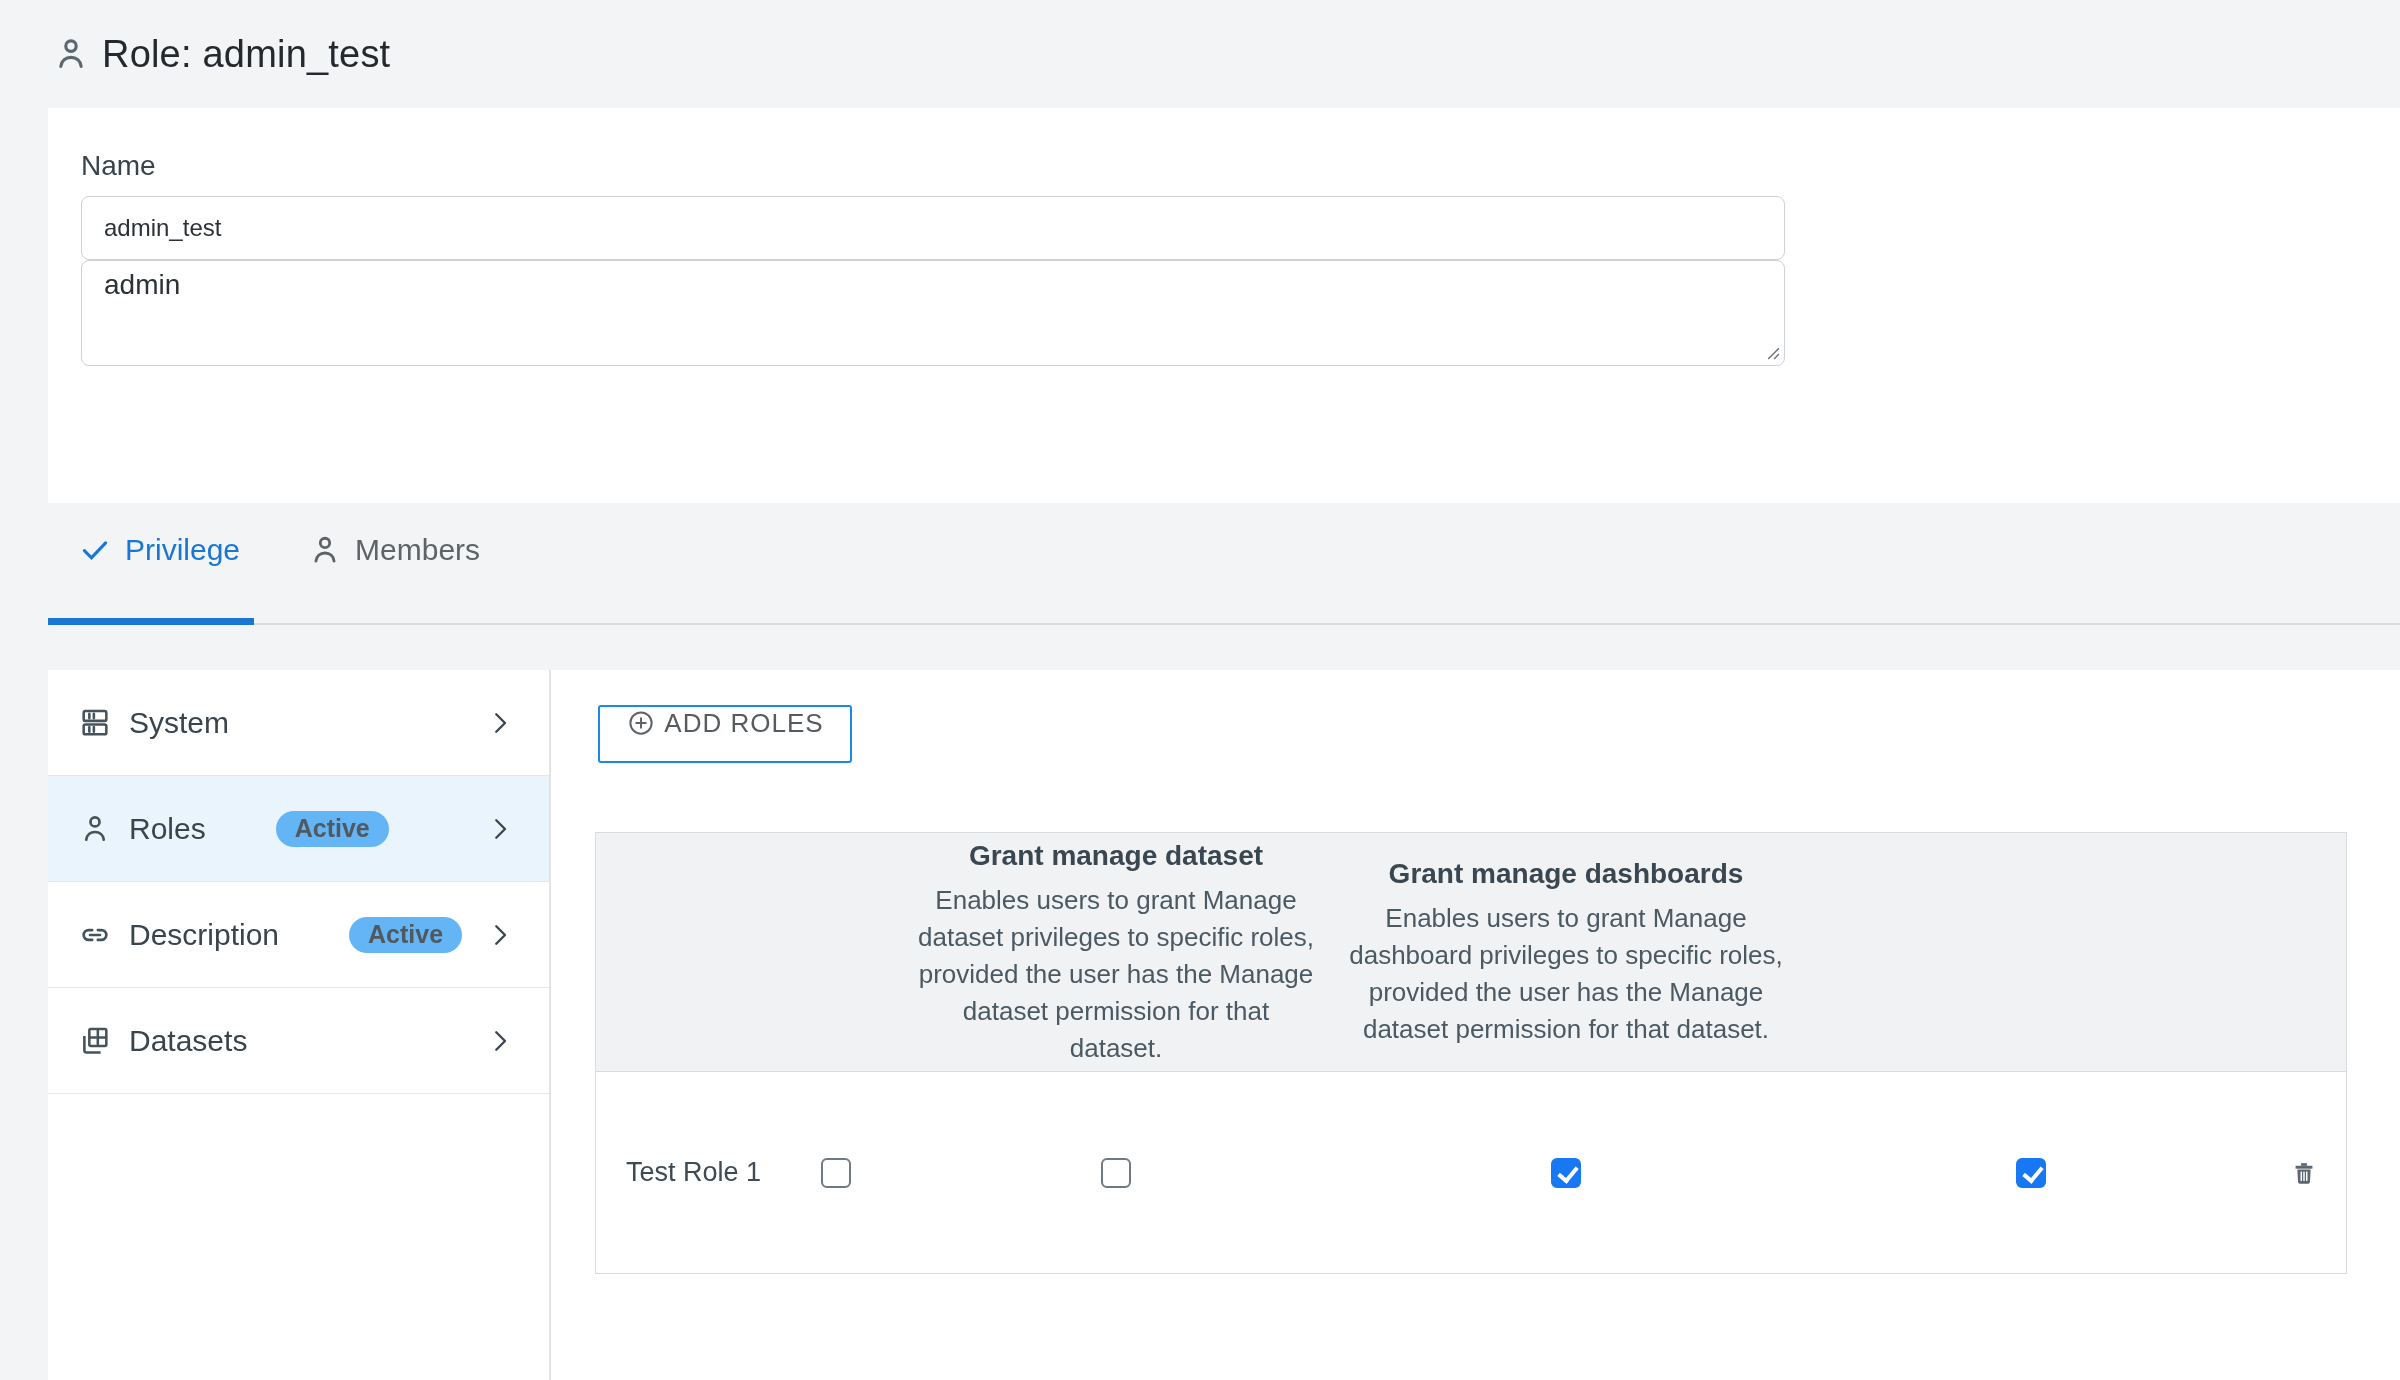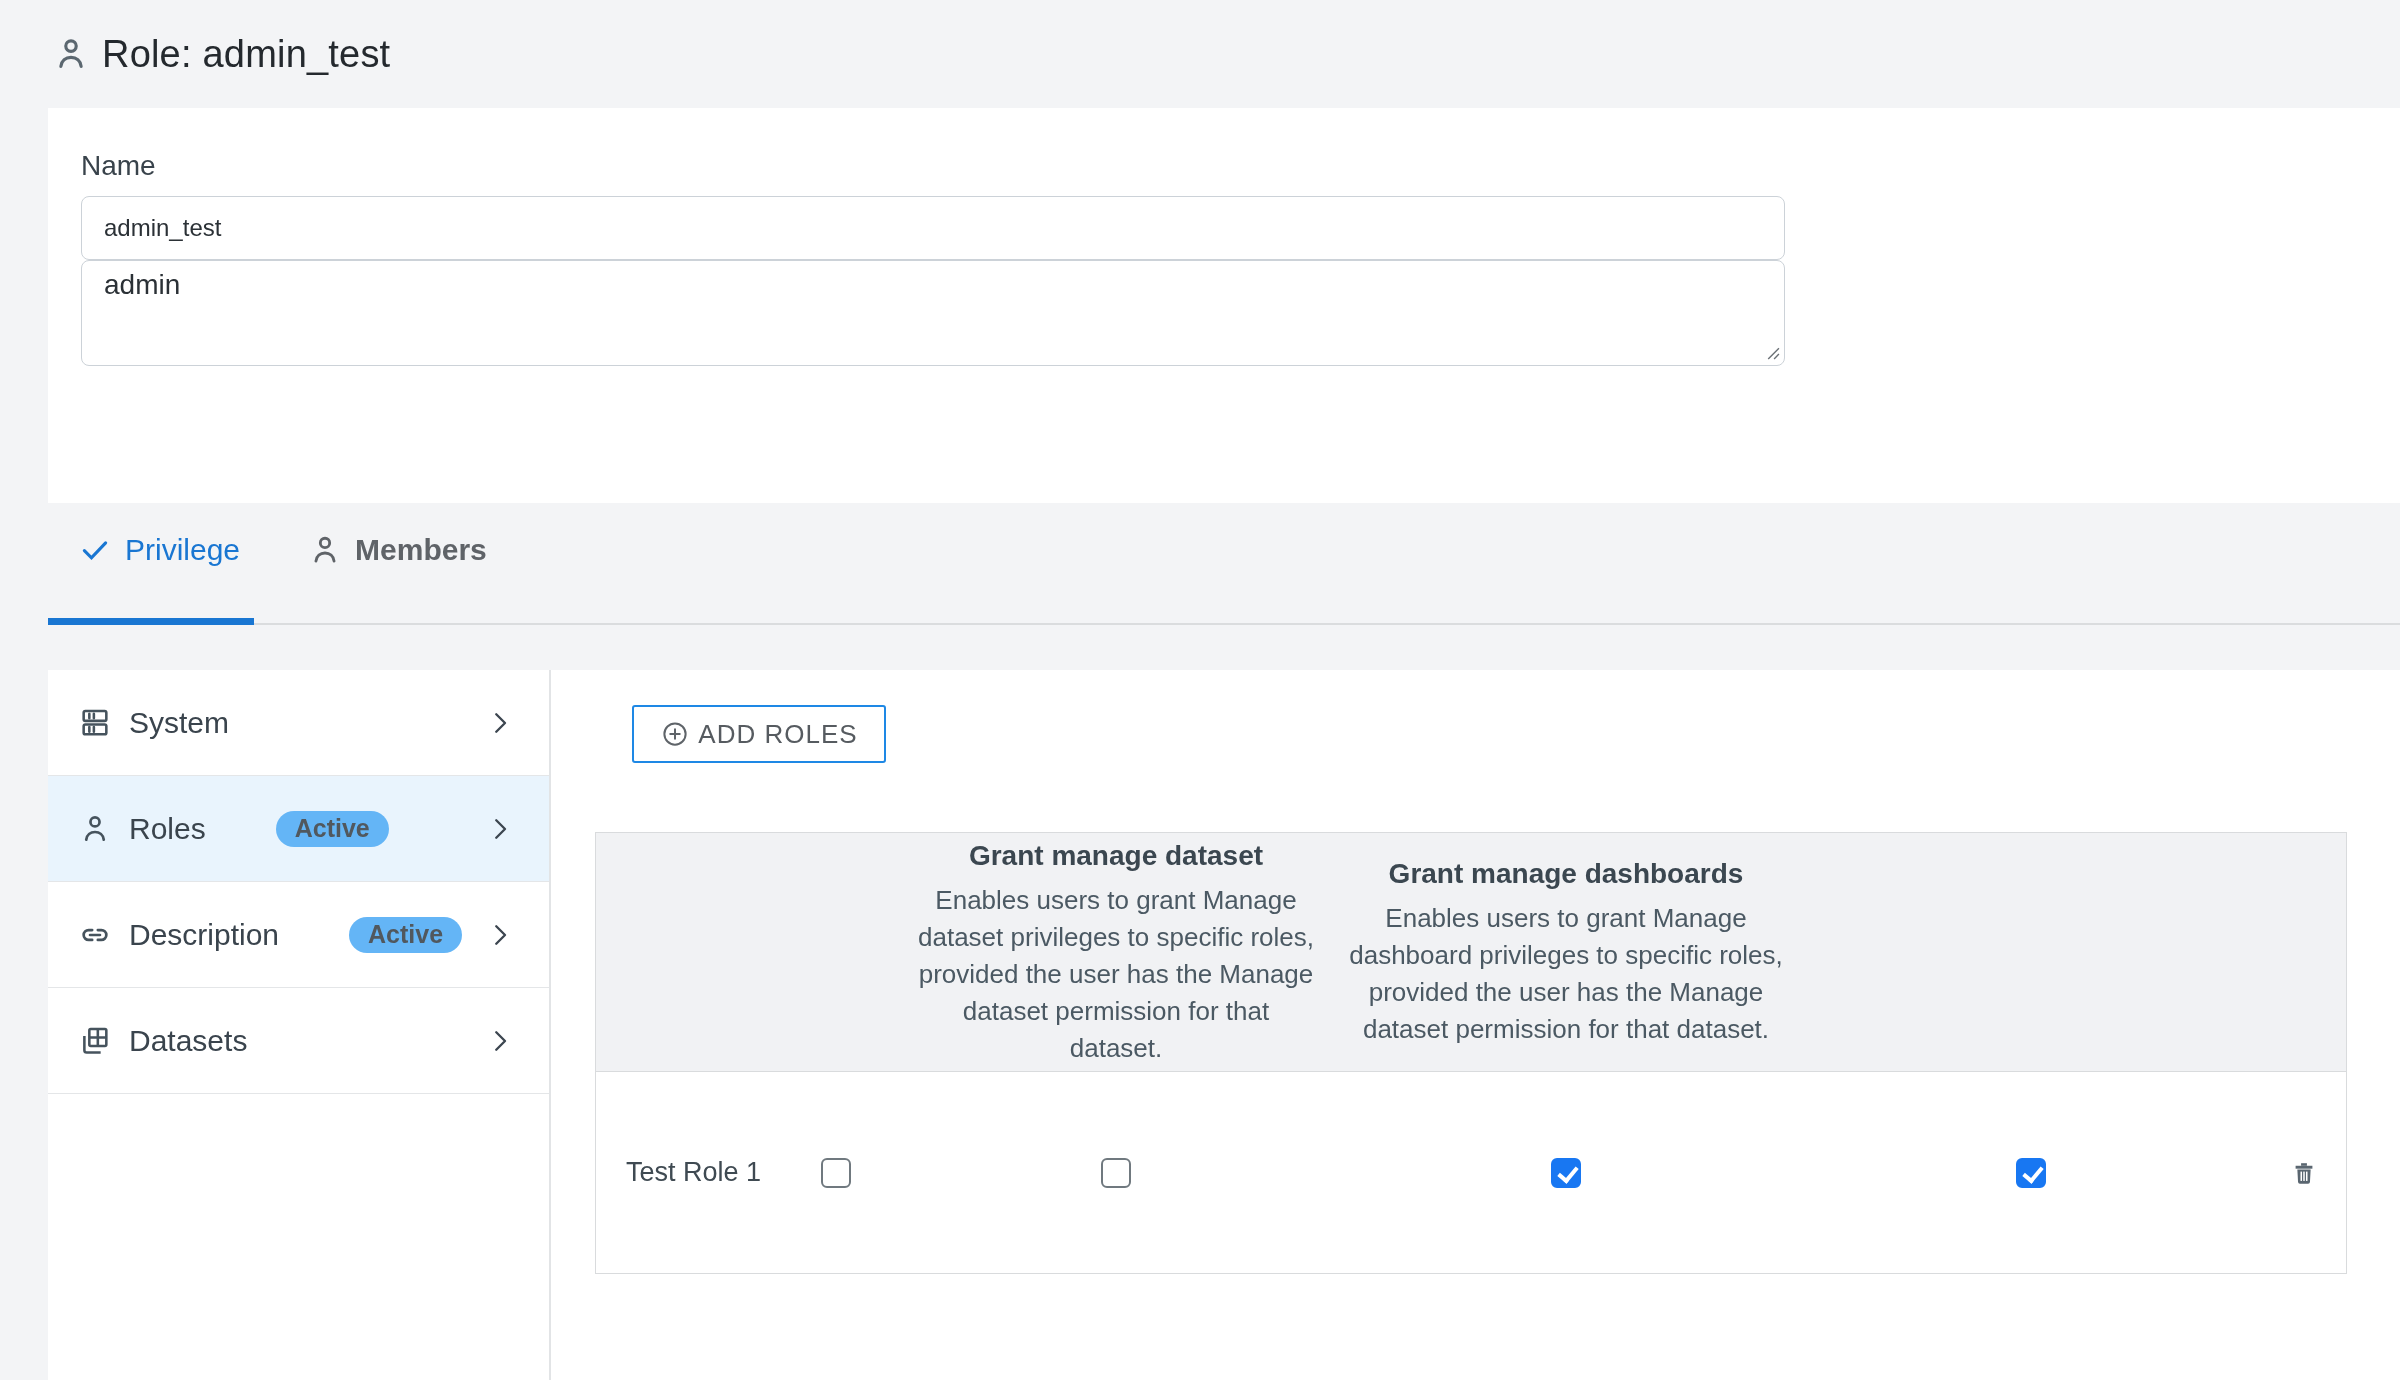--- a/index.html
+++ b/index.html
@@ -25,41 +25,41 @@
              border-radius:8px;font-size:28px;color:#2b3136;padding:7px 22px;background:#fff;outline:none;
              resize:none;font-family:"Liberation Sans",sans-serif;line-height:34px;}
   .resize-handle{position:absolute;right:5px;bottom:6px;color:#6a7075;}
 
   
   .tabbar{position:absolute;left:48px;right:0;top:503px;height:122px;display:flex;align-items:center;
           border-bottom:2px solid #dadcde;box-sizing:border-box;}
   .tab{position:relative;display:flex;align-items:flex-start;gap:13px;height:100%;cursor:pointer;
        font-size:30px;color:#5f6368;padding-top:30px;box-sizing:border-box;}
   .tab-privilege{padding-left:30px;padding-right:14px;color:#1976d2;}
-  .tab-members{margin-left:32px;padding-left:22px;padding-right:12px;font-weight:bold;}
+  .tab-members{margin-left:32px;padding-left:22px;padding-right:12px;}
   .tab .underline{position:absolute;left:0;right:0;bottom:-2px;height:7px;background:#1976d2;}
   .tab-icon{flex:0 0 auto;}
 
   
   .sidebar{position:absolute;left:48px;top:670px;width:503px;bottom:0;background:#fff;
            border-right:2px solid #e2e4e6;box-sizing:border-box;}
   .side-item{height:105px;display:flex;align-items:center;padding:0 34px 0 30px;
              border-bottom:1px solid #e4e6e8;font-size:30px;color:#3a444d;cursor:pointer;background:#fff;}
   .side-item.active{background:#e9f4fd;}
   .side-icon{color:#46535d;margin-right:17px;flex:0 0 auto;}
   .badge{margin-left:70px;background:#64b5f6;color:#51585e;font-weight:700;font-size:25px;
          padding:5px 19px 6px;border-radius:999px;line-height:1;}
   .chevron{margin-left:auto;color:#3c4650;flex:0 0 auto;}
 
   
   .content{position:absolute;left:551px;right:0;top:670px;bottom:0;background:#fff;}
   .add-roles{position:absolute;left:47px;top:35px;width:254px;height:58px;background:#fff;
-             border:2px solid #1e88e5;border-radius:3px;display:flex;align-items:center;justify-content:center;
+             border:2px solid #1e88e5;border-radius:3px;display:flex;justify-content:center;
              gap:8px;font-size:26px;letter-spacing:1px;color:#565b60;font-weight:500;cursor:pointer;
-             font-family:"Liberation Sans",sans-serif;box-sizing:border-box;margin-left:34px;}
+             font-family:"Liberation Sans",sans-serif;box-sizing:border-box;}
   .add-roles-icon{color:#5f6469;}
 
   
   .roles-table{position:absolute;left:44px;top:162px;width:1752px;border:1px solid #d9dbdd;
                box-sizing:border-box;background:#fff;}
   .thead{display:grid;grid-template-columns:305px 430px 470px 460px 85px;height:238px;
          background:#f1f2f4;border-bottom:1px solid #d9dbdd;}
   .th{display:flex;flex-direction:column;justify-content:center;text-align:center;
       padding:0 14px;box-sizing:border-box;}
   .th-title{font-weight:700;font-size:28px;color:#3b4750;line-height:36px;margin-bottom:8px;}

